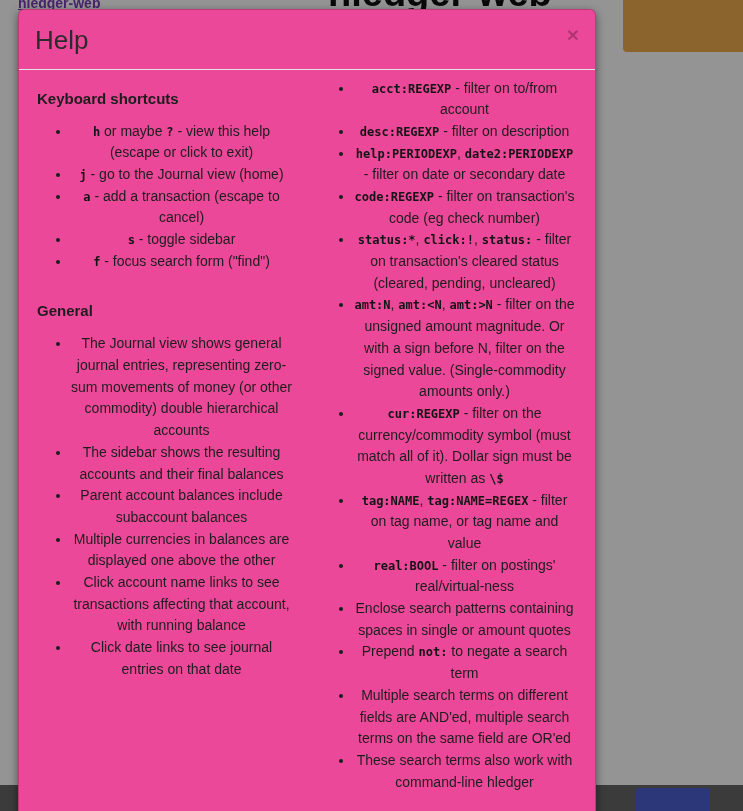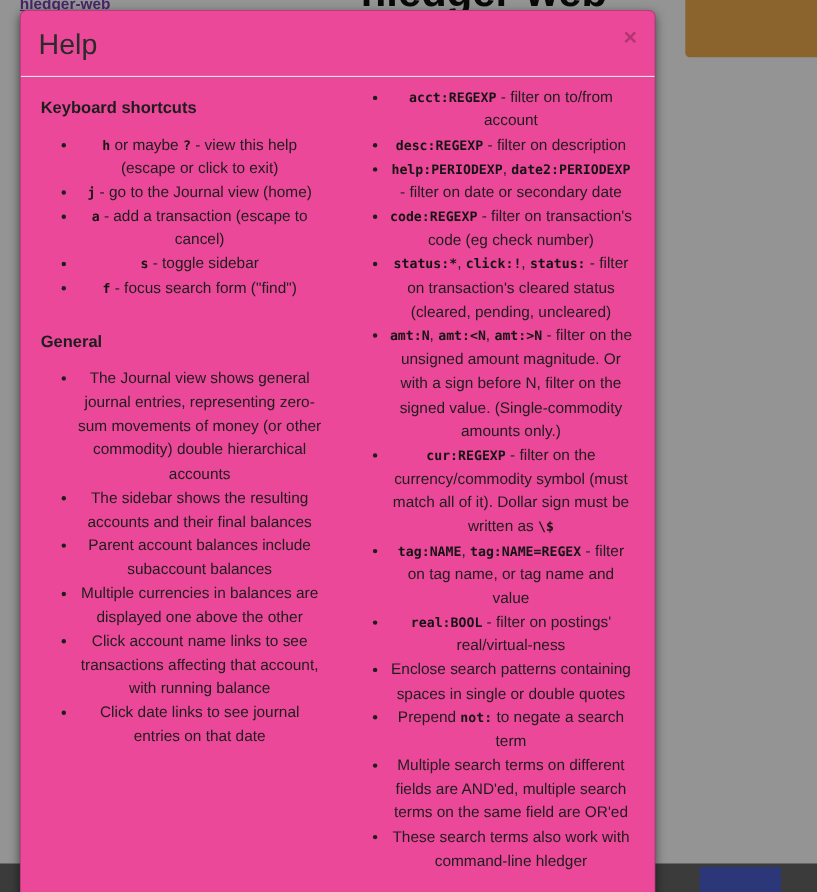--- a/index.html
+++ b/index.html
@@ -149,20 +149,20 @@
       <ul class="help-list">
           <li><code>acct:REGEXP</code> - filter on to/from account</li>
           <li><code>desc:REGEXP</code> - filter on description</li>
           <li><code>help:PERIODEXP</code>, <code>date2:PERIODEXP</code> - filter on date or secondary date</li>
           <li><code>code:REGEXP</code> - filter on transaction's code (eg check number)</li>
           <li><code>status:*</code>, <code>click:!</code>, <code>status:</code> - filter on transaction's cleared status (cleared, pending, uncleared)</li>
           <li><code>amt:N</code>, <code>amt:&lt;N</code>, <code>amt:&gt;N</code> - filter on the unsigned amount magnitude. Or with a sign before N, filter on the signed value. (Single-commodity amounts only.)</li>
           <li><code>cur:REGEXP</code> - filter on the currency/commodity symbol (must match all of it). Dollar sign must be written as <code>\$</code></li>
           <li><code>tag:NAME</code>, <code>tag:NAME=REGEX</code> - filter on tag name, or tag name and value</li>
           <li><code>real:BOOL</code> - filter on postings' real/virtual-ness</li>
-          <li>Enclose search patterns containing spaces in single or double quotes</li>
+          <li>Enclose search patterns containing spaces in single or amount quotes</li>
           <li>Prepend <code>not:</code> to negate a search term</li>
           <li>Multiple search terms on different fields are AND'ed, multiple search terms on the same field are OR'ed</li>
           <li>These search terms also work with command-line hledger</li>
         </ul>
     </div>
   </div>
 </div>
 
 </body></html>

